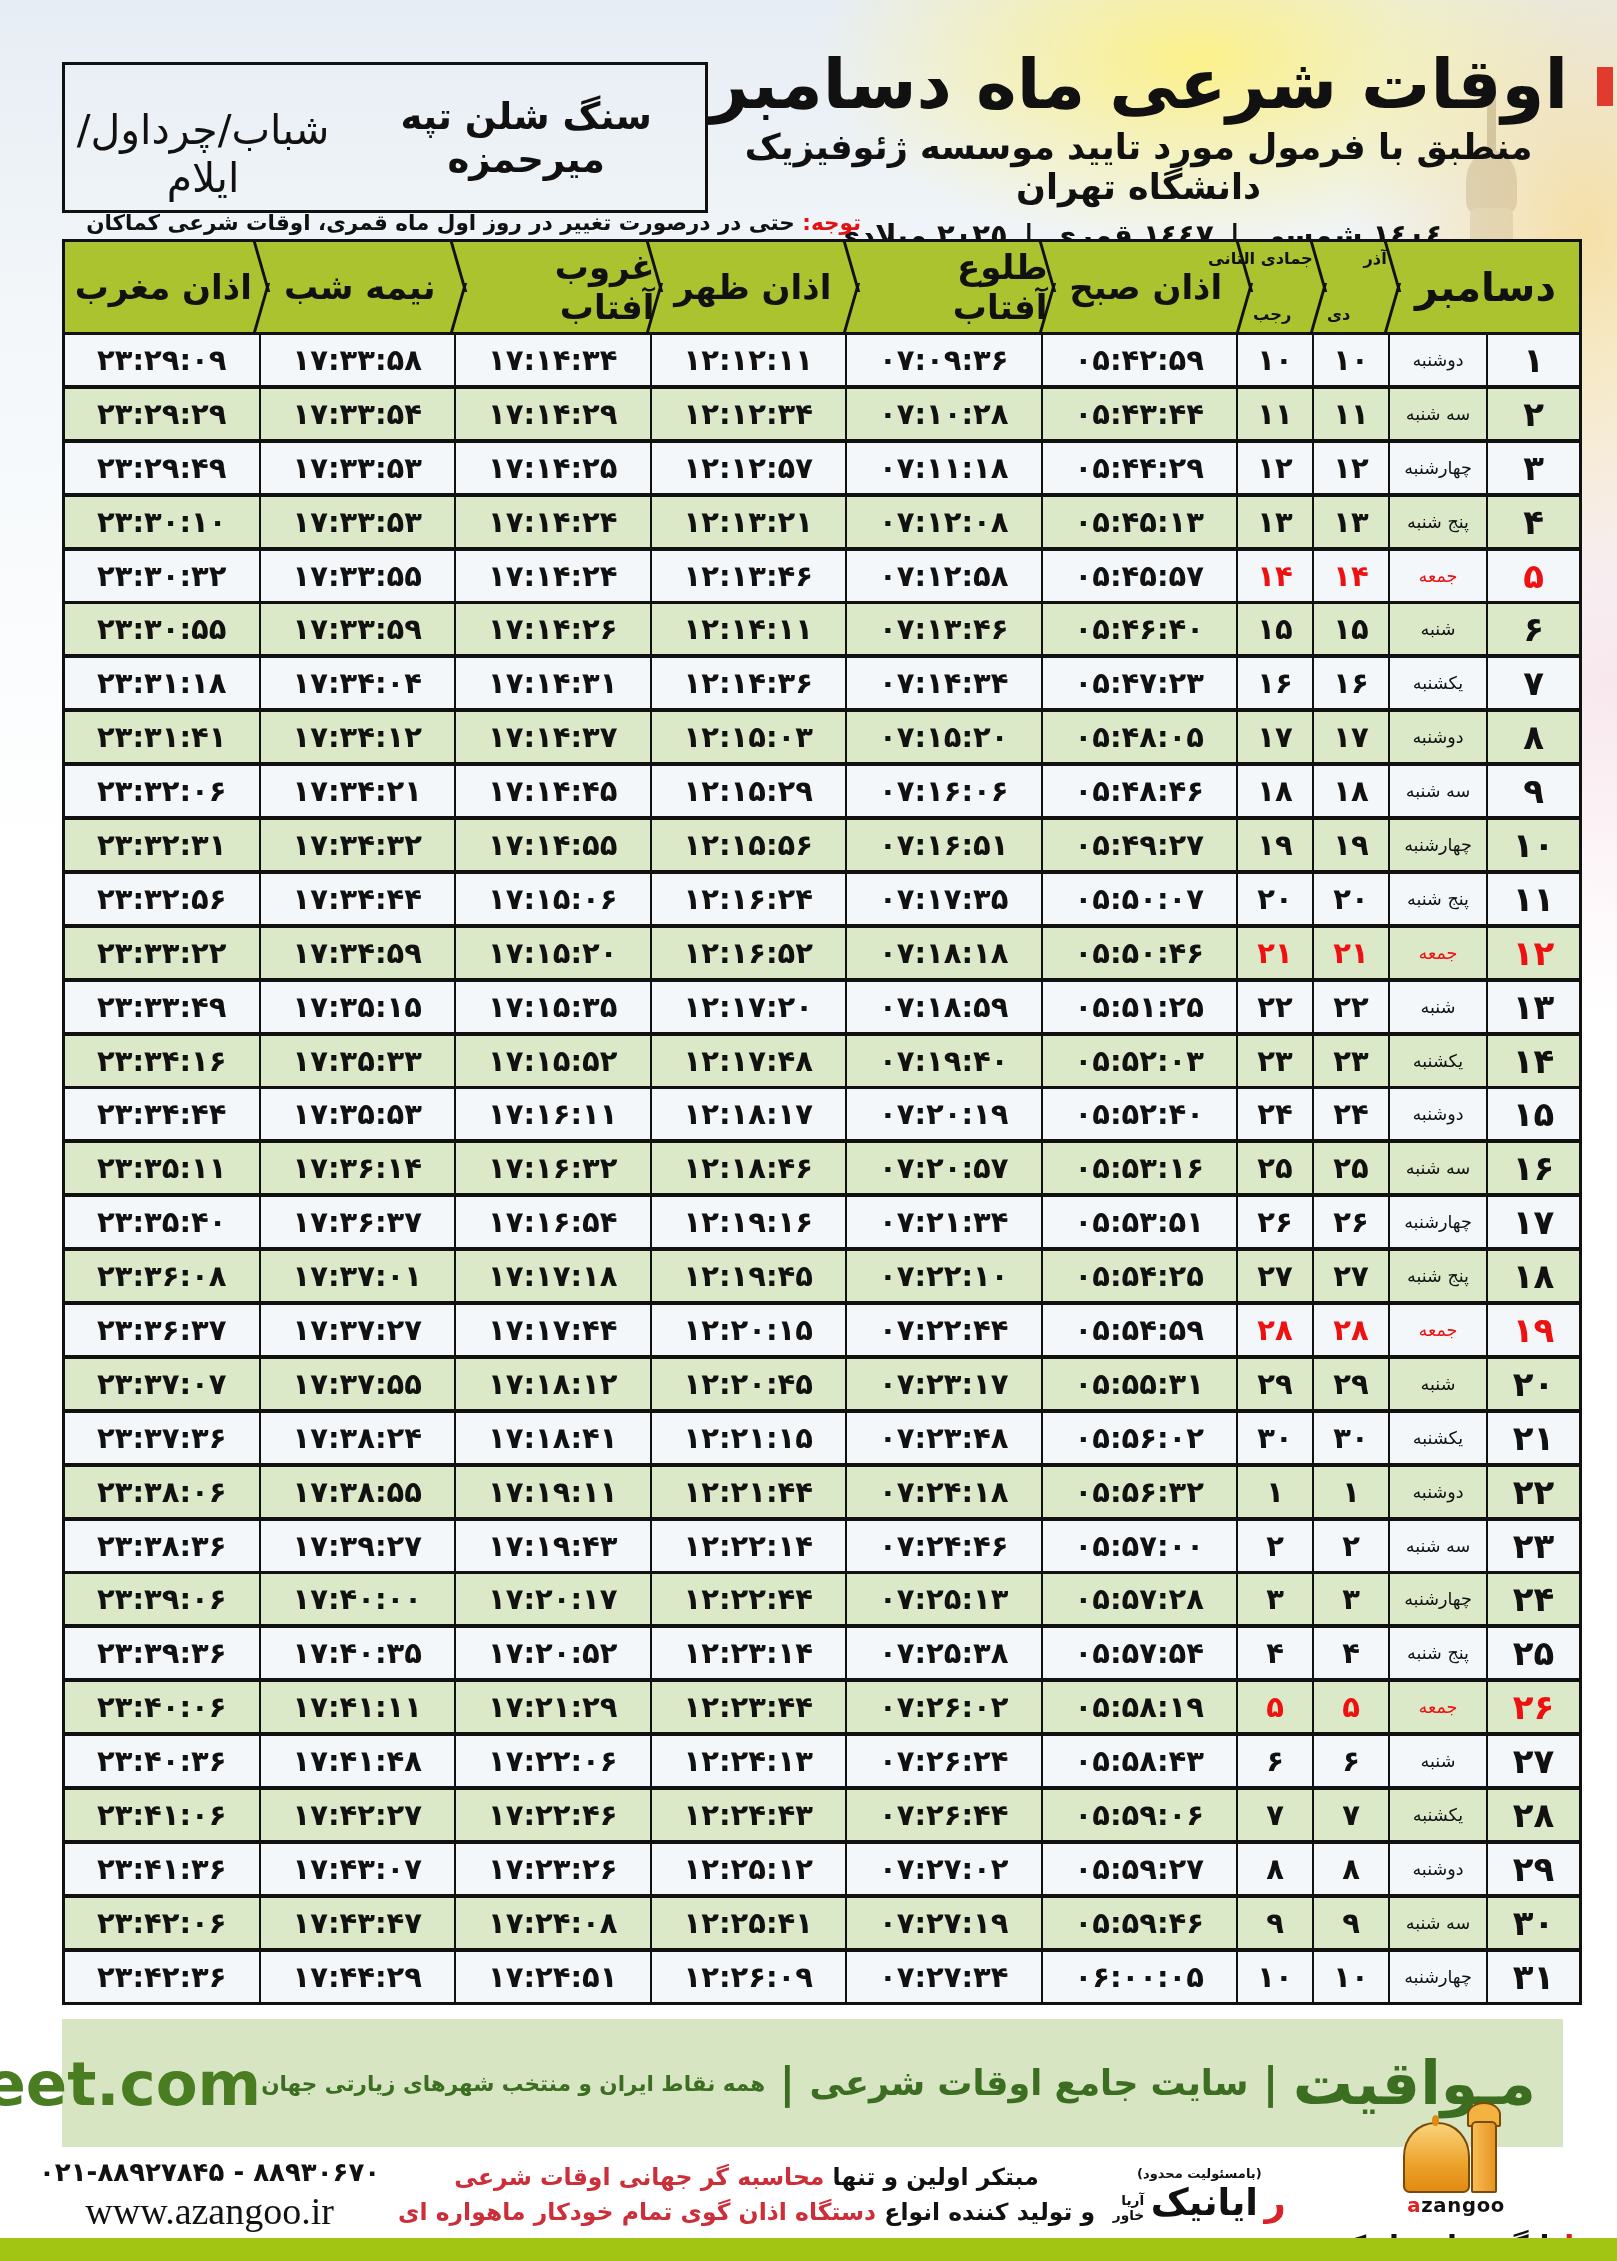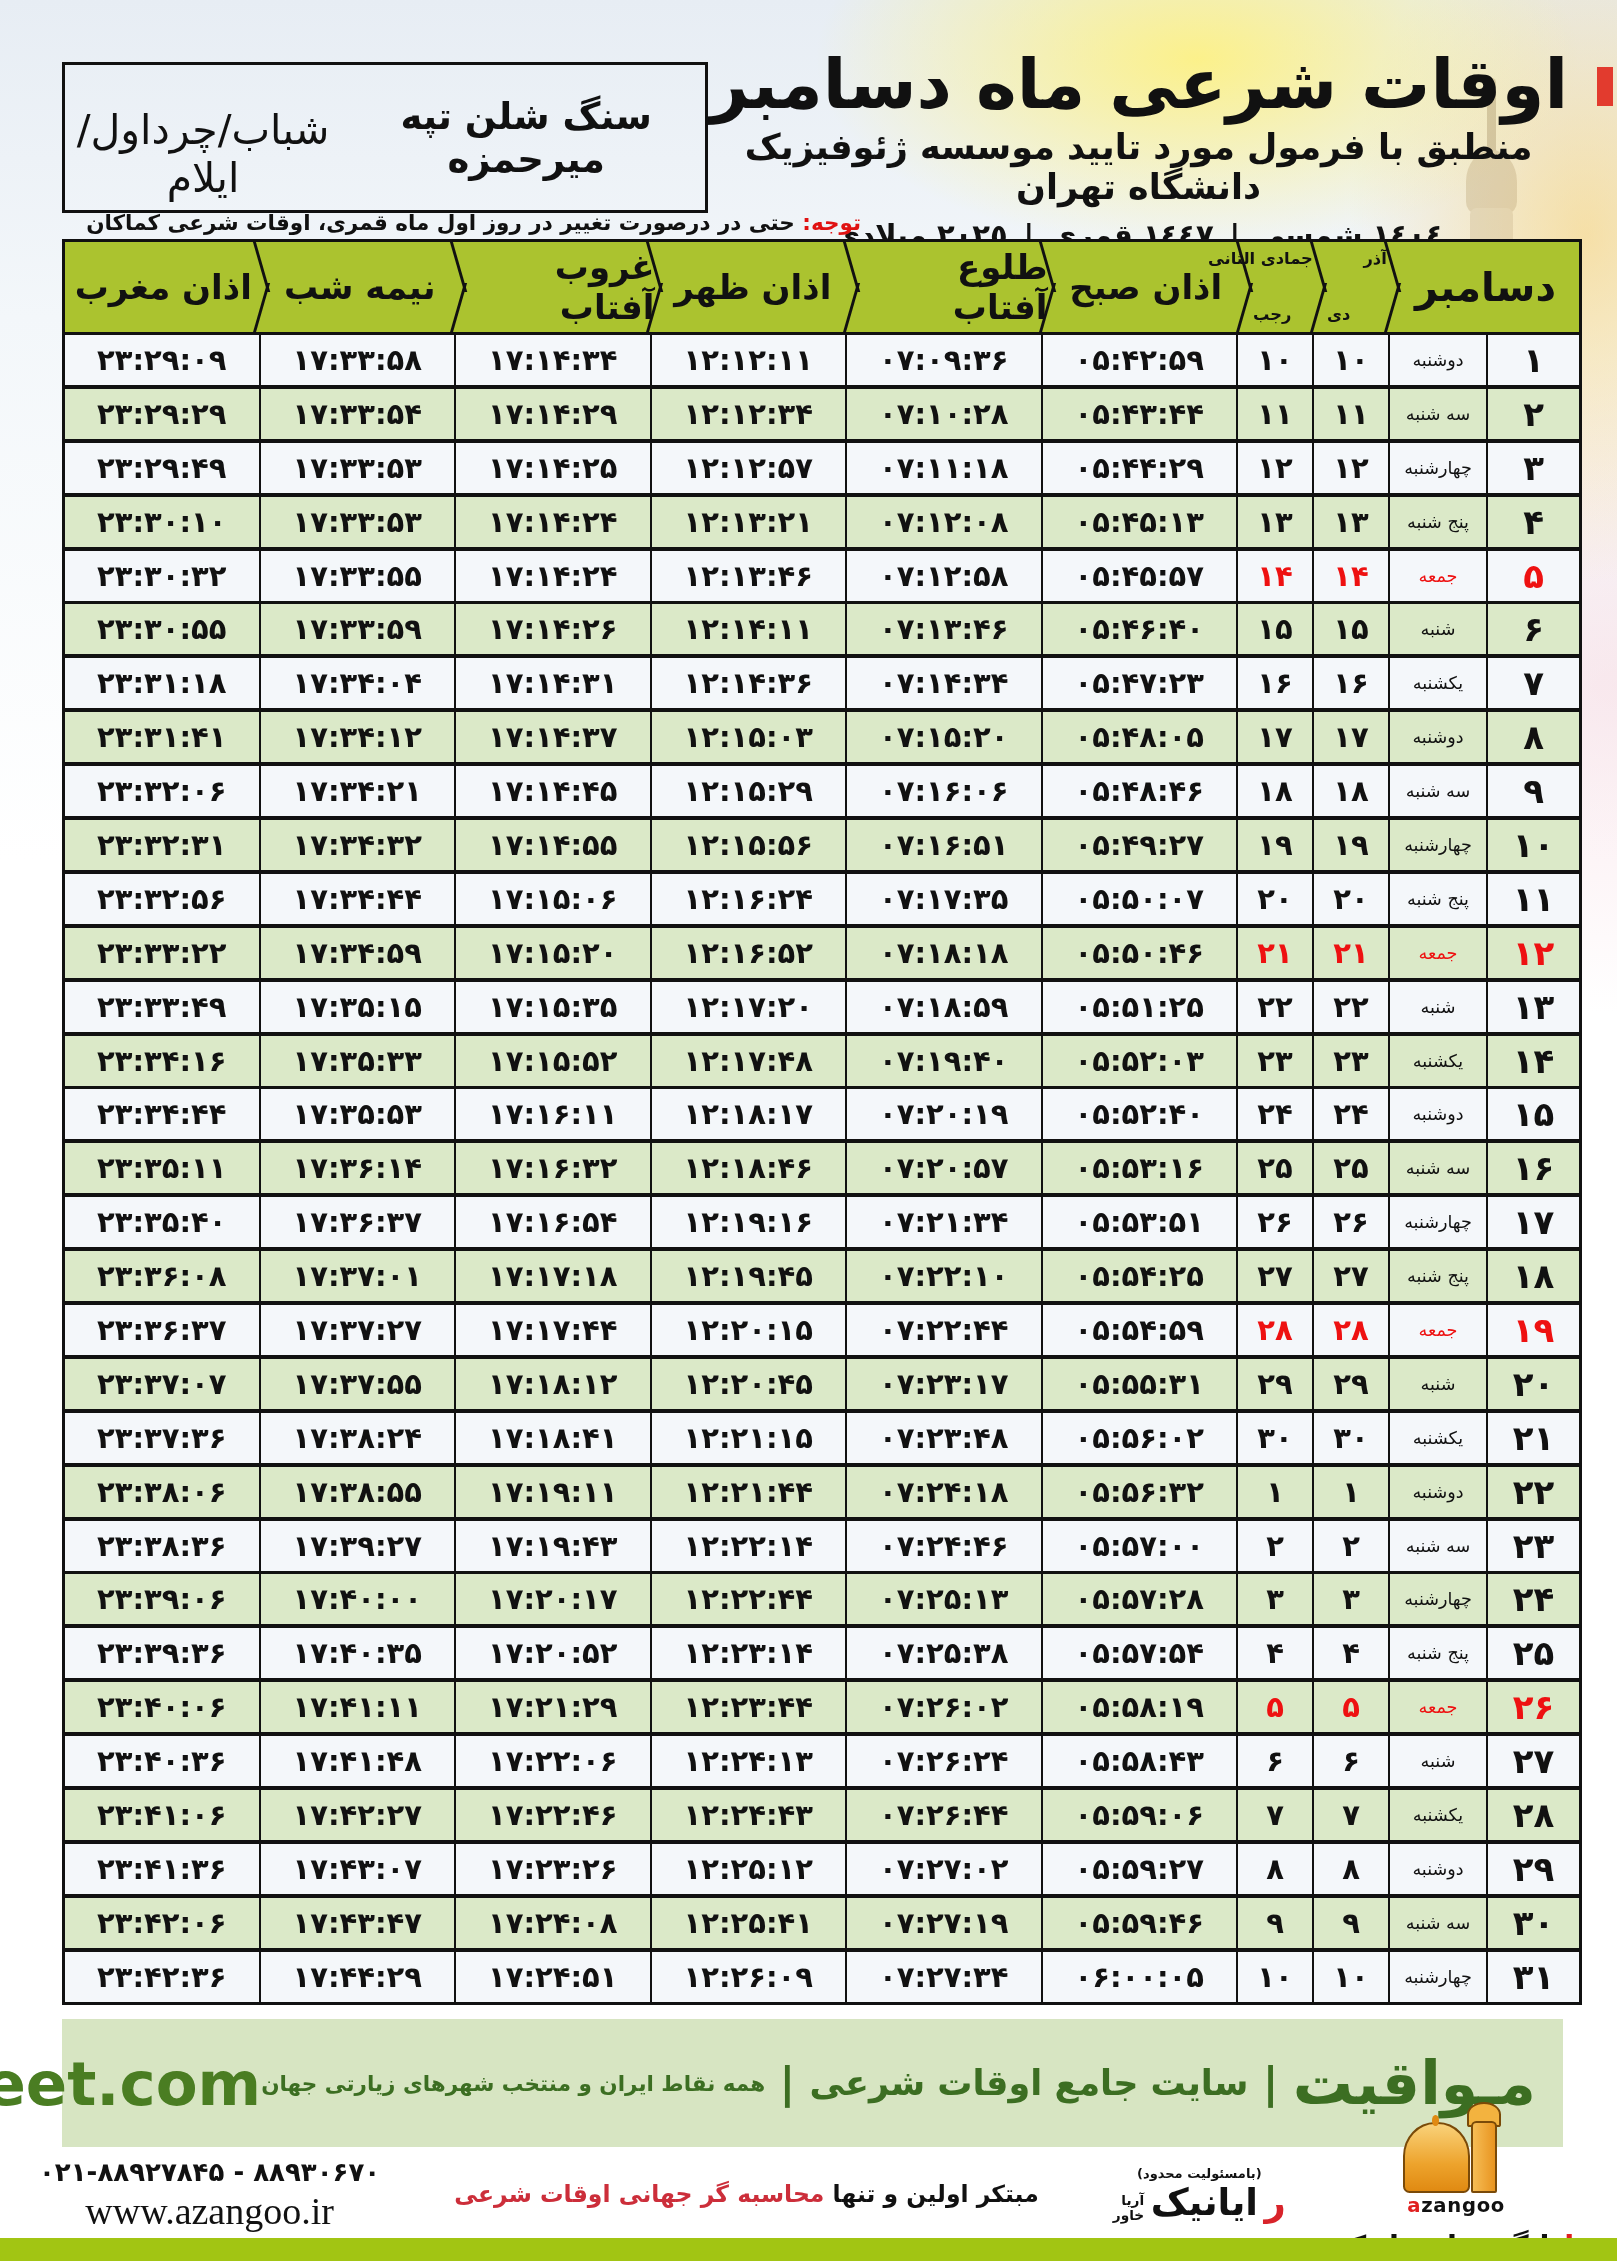--- a/index.html
+++ b/index.html
@@ -488,20 +488,23 @@
 
   <div class="bottom">
     <div class="contact">
       <div class="phone">۰۲۱-۸۸۹۲۷۸۴۵ - ۸۸۹۳۰۶۷۰</div>
       <div class="web">www.azangoo.ir</div>
     </div>
     <div class="promo">
       <div>
         <span>مبتکر اولین و تنها </span><span class="pr">محاسبه گر جهانی اوقات شرعی</span>
       </div>
+      <div>
+        <span>و تولید کننده انواع </span><span class="pr">دستگاه اذان گوی تمام خودکار ماهواره ای</span>
+      </div>
     </div>
     <div class="logos">
       <div class="ray">
         <div class="ray-top">(بامسئولیت محدود)</div>
         <div class="ray-main">
           <span class="ray-r">ر</span>
             <span>ایانیک</span>
           <span class="ray-small">
             <span>آریا</span>
             <span>خاور</span>

